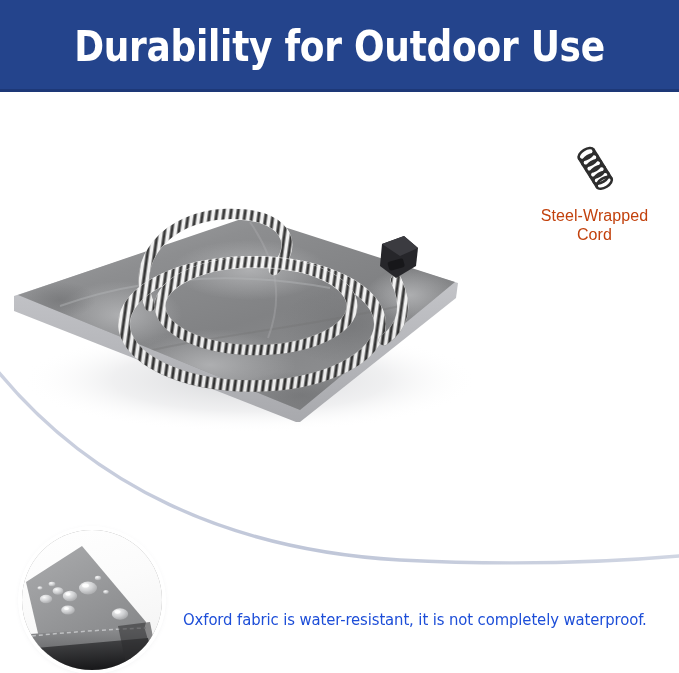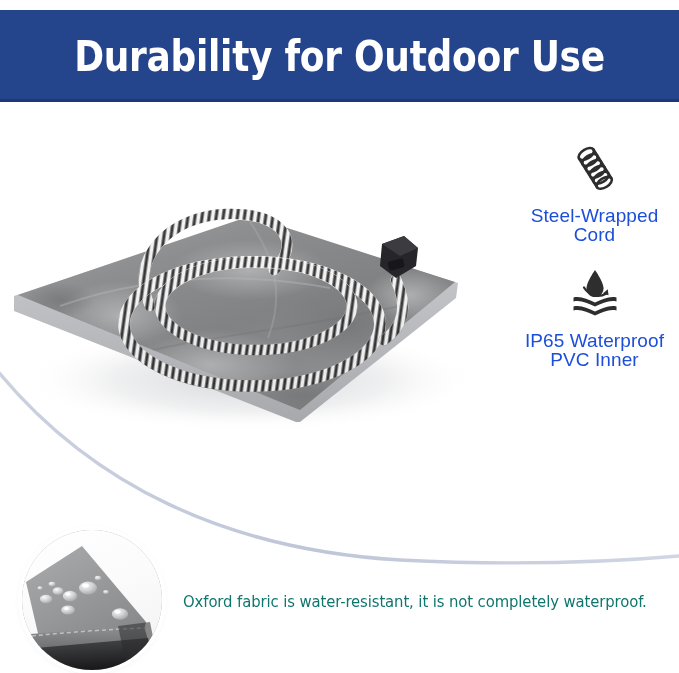--- a/index.html
+++ b/index.html
@@ -16,21 +16,21 @@
     position: relative;
     width: 679px;
     height: 673px;
     overflow: hidden;
     background: #ffffff;
   }
 
   
   .banner {
     position: absolute;
-    left: 0; top: 10px;
+    left: 0; top: 0;
     width: 679px;
     height: 92px;
     background: #24448c;
     box-sizing: border-box;
     border-bottom: 3px solid #1d3877;
   }
   .banner-title {
     position: absolute;
     left: 0; top: 21px;
     width: 679px;
@@ -78,22 +78,22 @@
     margin-bottom: 21px;
   }
   .feature-icon {
     display: block;
     margin: 0 auto 10px auto;
     width: 56px;
     height: 56px;
   }
   .feature-label {
     display: block;
-    color: #1d4ed8;
-    font-size: 19px;
+    color: #c2410c;
+    font-size: 16px;
     line-height: 19px;
     letter-spacing: 0.1px;
     white-space: pre-line;
   }
 
   
   .callout-circle {
     position: absolute;
     left: 22px;
     top: 530px;
@@ -114,22 +114,22 @@
     display: block;
     color: #2b2b2b;
     font-family: "DejaVu Sans Condensed", "Liberation Sans Narrow", "Liberation Sans", sans-serif;
     font-weight: bold;
     font-size: 24px;
     letter-spacing: -0.2px;
     white-space: nowrap;
   }
   .callout-sub {
     display: block;
-    margin-top: 9px;
-    color: #0f766e;
+    margin-top: 27px;
+    color: #1d4ed8;
     font-family: "DejaVu Sans Condensed", "Liberation Sans Narrow", "Liberation Sans", sans-serif;
     font-size: 16.5px;
     letter-spacing: -0.1px;
     white-space: nowrap;
   }
 </style>
 </head>
 <body>
 
 <div id="page">
@@ -247,42 +247,20 @@
           <ellipse cx="28" cy="39.5" rx="8.5" ry="4.6"></ellipse>
           <ellipse cx="28" cy="45.5" rx="8.5" ry="4.6"></ellipse>
           <path d="M 19.5 11.5 L 19.5 45.5"></path>
           <path d="M 36.5 11.5 L 36.5 45.5"></path>
         </g>
       </svg>
       <span class="feature-label">Steel-Wrapped
 Cord</span>
     </div>
 
-    <div class="feature">
-      <svg class="feature-icon" viewBox="0 0 56 56">
-        <g fill="#2e2e2e">
-
-          <path d="M 28 5 C 28 5 19.5 17 19.5 23.2 C 19.5 28.4 23.3 32.1 28 32.1
-                   C 32.7 32.1 36.5 28.4 36.5 23.2 C 36.5 17 28 5 28 5 Z"></path>
-
-          <path d="M 28 11 C 28 11 23.2 18.6 23.2 23.2 C 23.2 26.6 25.3 28.9 28 28.9
-                   C 30.7 28.9 32.8 26.6 32.8 23.2 C 32.8 18.6 28 11 28 11 Z" fill="#ffffff" opacity="0"></path>
-
-          <path d="M 17 22.5 C 22 30.5 31 33.5 39.5 28.5" fill="none" stroke="#2e2e2e" stroke-width="2.3" stroke-linecap="round"></path>
-          <path d="M 40.8 24.3 L 41.5 30.2 L 35.8 28.6 Z"></path>
-
-          <path d="M 6.5 32.5 C 13 30.8 20.5 33.8 28 37.6 C 35.5 33.8 43 30.8 49.5 32.5
-                   L 49.5 36.4 C 43 34.7 35.5 37.7 28 41.5 C 20.5 37.7 13 34.7 6.5 36.4 Z"></path>
-          <path d="M 6.5 41.5 C 13 39.8 20.5 42.8 28 46.6 C 35.5 42.8 43 39.8 49.5 41.5
-                   L 49.5 45.4 C 43 43.7 35.5 46.7 28 50.5 C 20.5 46.7 13 43.7 6.5 45.4 Z"></path>
-        </g>
-      </svg>
-      <span class="feature-label">IP65 Waterproof
-PVC Inner</span>
-    </div>
 
   </div>
 
   <div class="callout-circle">
     <svg viewBox="0 0 140 140" width="140" height="140">
       <defs>
         <linearGradient id="calloutBg" x1="0" y1="0" x2="0.3" y2="1">
           <stop offset="0" stop-color="#ffffff"></stop>
           <stop offset="0.5" stop-color="#fbfbfb"></stop>
           <stop offset="1" stop-color="#f4f4f4"></stop>

